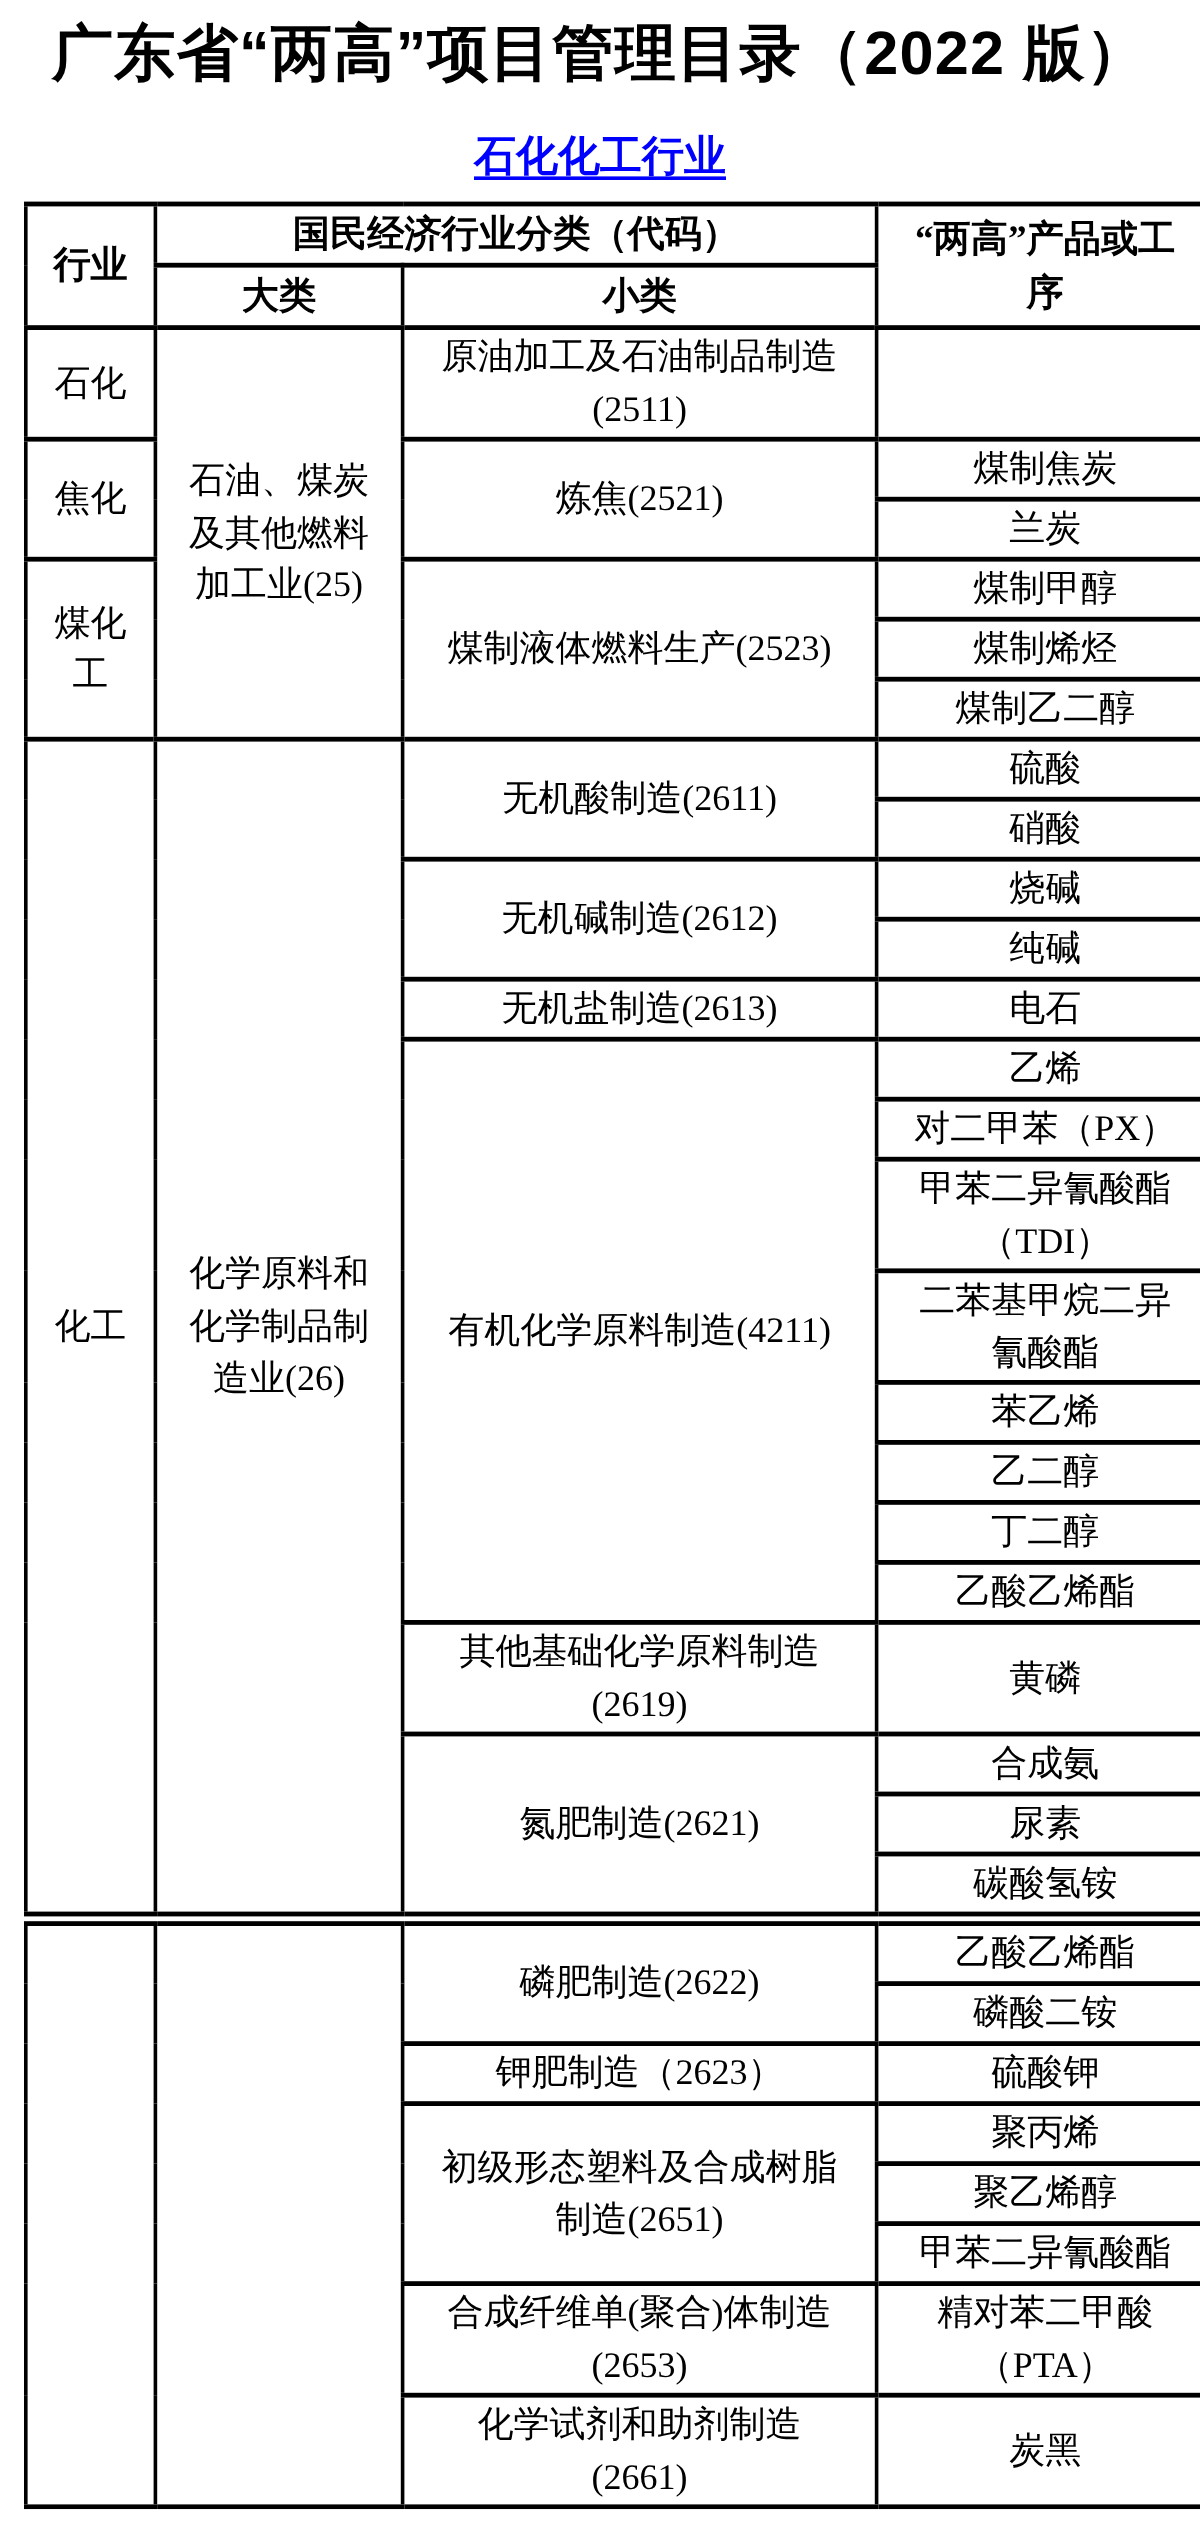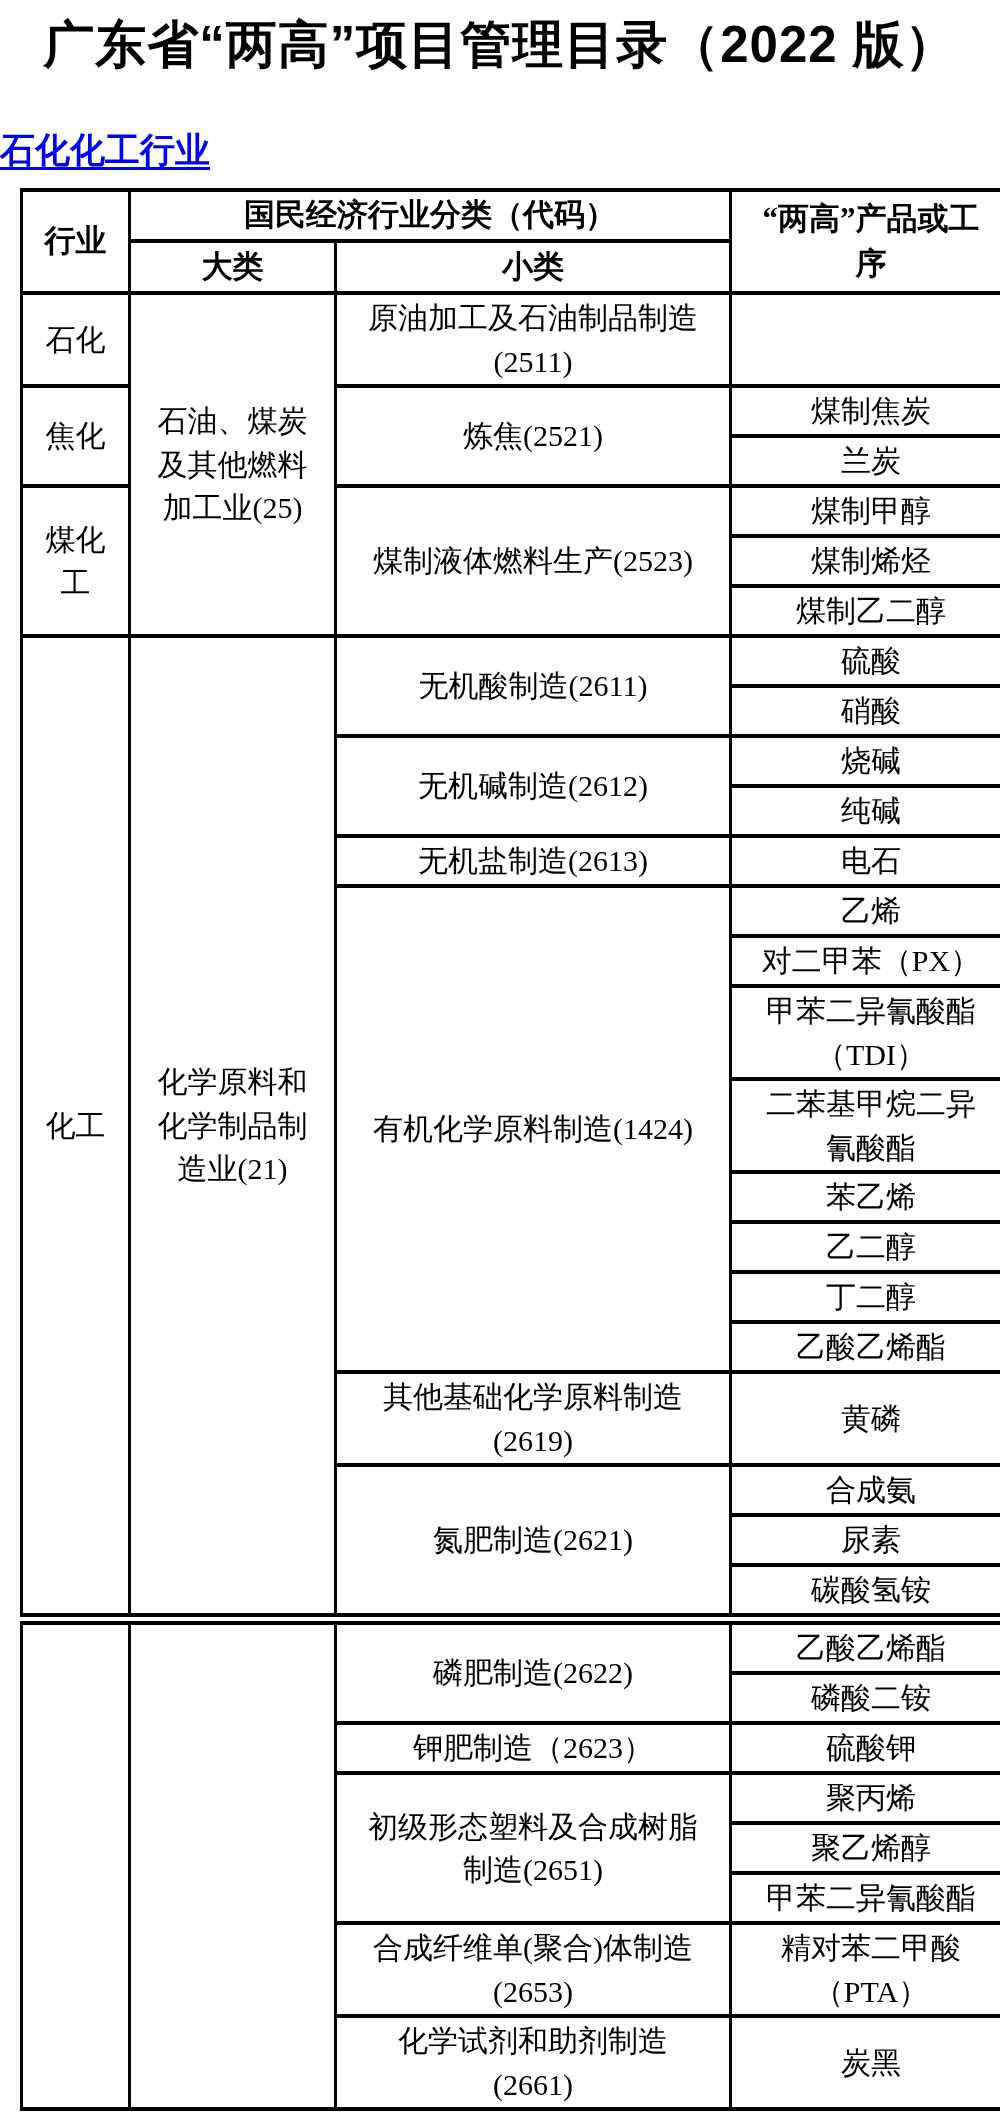--- a/index.html
+++ b/index.html
@@ -16,22 +16,22 @@
     font-family: "Liberation Sans", sans-serif;
     font-weight: bold;
     font-size: 51px;
     line-height: 1.2;
     text-align: center;
     margin: 14px 0 0 0;
     letter-spacing: 1px;
     white-space: nowrap;
   }
   .link-row {
-    text-align: left;
-    margin: 52px 0 14px 0;
+    text-align: center;
+    margin: 32px 0 14px 0;
   }
   .section-link {
     font-family: "Liberation Sans", sans-serif;
     font-weight: bold;
     font-size: 35px;
     color: #0000ff;
     text-decoration: underline;
     text-decoration-thickness: 3px;
     text-underline-offset: 5px;
     cursor: pointer;
@@ -118,40 +118,40 @@
   </tr>
   <tr>
     <td class="c4">煤制烯烃</td>
   </tr>
   <tr>
     <td class="c4">煤制乙二醇</td>
   </tr>
 
   <tr>
     <td class="c1" rowspan="17">化工</td>
-    <td class="c2" rowspan="17">化学原料和化学制品制造业(21)</td>
+    <td class="c2" rowspan="17">化学原料和化学制品制造业(26)</td>
     <td class="c3" rowspan="2">无机酸制造(2611)</td>
     <td class="c4">硫酸</td>
   </tr>
   <tr>
     <td class="c4">硝酸</td>
   </tr>
   <tr>
     <td class="c3" rowspan="2">无机碱制造(2612)</td>
     <td class="c4">烧碱</td>
   </tr>
   <tr>
     <td class="c4">纯碱</td>
   </tr>
   <tr>
     <td class="c3">无机盐制造(2613)</td>
     <td class="c4">电石</td>
   </tr>
   <tr>
-    <td class="c3" rowspan="8">有机化学原料制造(1424)</td>
+    <td class="c3" rowspan="8">有机化学原料制造(4211)</td>
     <td class="c4">乙烯</td>
   </tr>
   <tr>
     <td class="c4">对二甲苯（PX）</td>
   </tr>
   <tr>
     <td class="c4">甲苯二异氰酸酯（TDI）</td>
   </tr>
   <tr>
     <td class="c4">二苯基甲烷二异氰酸酯</td>

